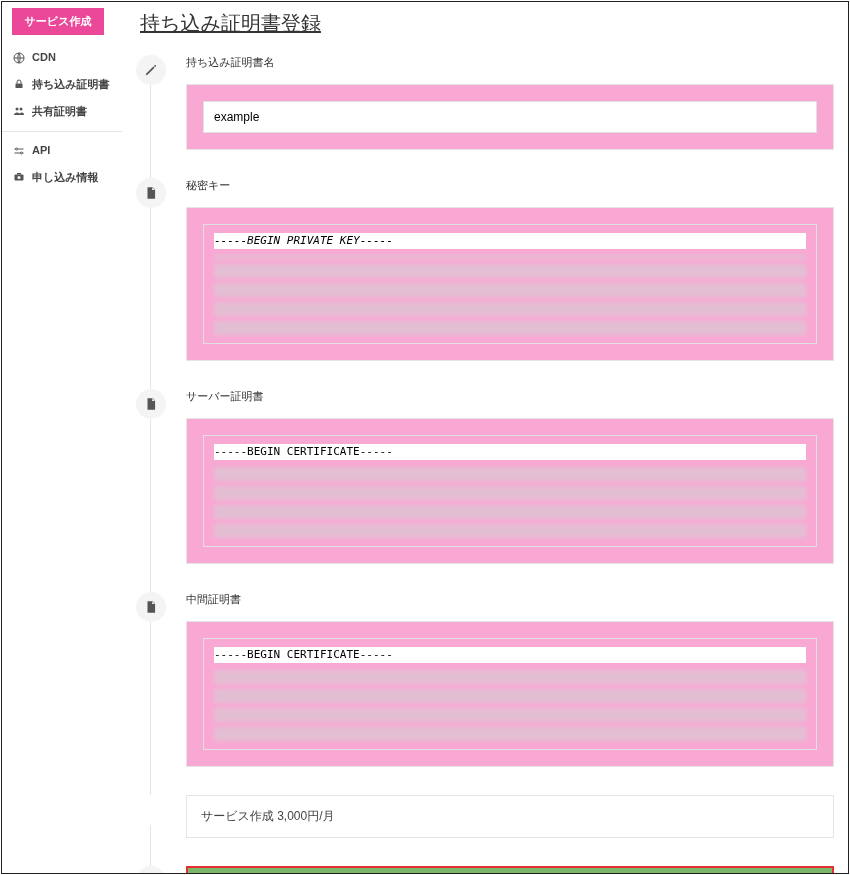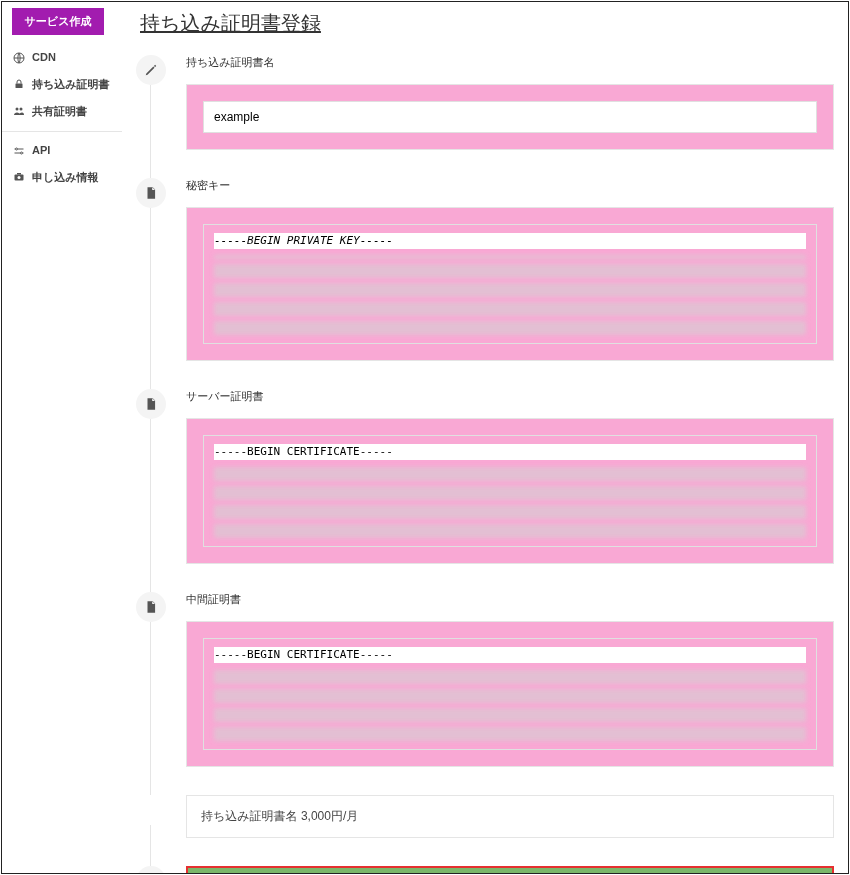--- a/index.html
+++ b/index.html
@@ -1,21 +1,21 @@
 <!DOCTYPE html>
 <html><head>
 <meta charset="utf-8">
 <style>
   * { box-sizing: border-box; margin: 0; padding: 0; }
   html, body { width: 850px; height: 875px; font-family: "Hiragino Sans", "Yu Gothic", Meiryo, sans-serif; background: #fff; color: #333; }
   .frame { border: 1px solid #222; width: 848px; height: 873px; margin: 1px; overflow: hidden; position: relative; }
   .layout { display: flex; height: 100%; }
   
   .sidebar { width: 120px; flex: 0 0 120px; padding: 6px 0 0 0; font-size: 11px; }
-  .create-btn { background: #a21caf; color: #fff; border: none; padding: 6px 10px; font-size: 11px; font-weight: 600; margin: 0 10px 10px 10px; display: block; width: 92px; cursor: pointer; }
+  .create-btn { background: #ec4899; color: #fff; border: none; padding: 6px 10px; font-size: 11px; font-weight: 600; margin: 0 10px 10px 10px; display: block; width: 92px; cursor: pointer; }
   .nav-item { display: flex; align-items: flex-start; padding: 6px 10px; cursor: pointer; color: #444; font-weight: bold; }
   .nav-item .ic { width: 14px; height: 14px; margin-right: 6px; display: inline-flex; align-items: center; justify-content: center; }
   .nav-sep { border-top: 1px solid #e5e5e5; margin: 6px 0; }
   
   .main { flex: 1; padding: 4px 14px 14px 14px; overflow-y: auto; }
   .page-title { font-size: 20px; font-weight: 400; margin: 4px 0 18px 4px; color: #333; text-decoration: underline; }
   .step { display: flex; margin-bottom: 28px; position: relative; }
   .step::before { content: ""; position: absolute; left: 14px; top: 30px; bottom: -28px; width: 1px; background: #e5e5e5; }
   .step.last::before { display: none; }
   .step-badge { width: 30px; height: 30px; border-radius: 50%; background: #f4f4f4; display: flex; align-items: center; justify-content: center; flex: 0 0 30px; margin-right: 20px; z-index: 1; position: relative; }
@@ -173,21 +173,21 @@
             <textarea class="ta" style="border: none; padding: 0px; height: 16px; resize: none; overflow: hidden;">-----BEGIN CERTIFICATE-----</textarea>
             <div class="blurred" style="height:72px"></div>
           </div>
         </div>
       </div>
     </div>
 
     <div class="step">
       <div class="step-badge" style="background:transparent"></div>
       <div class="step-body">
-        <div class="price-box">持ち込み証明書名 3,000円/月</div>
+        <div class="price-box">サービス作成 3,000円/月</div>
       </div>
     </div>
 
     <div class="step last">
       <div class="step-badge">
         
       </div>
       <div class="step-body confirm-wrap">
         <button class="confirm-btn">確認画面へ</button>
       </div>

